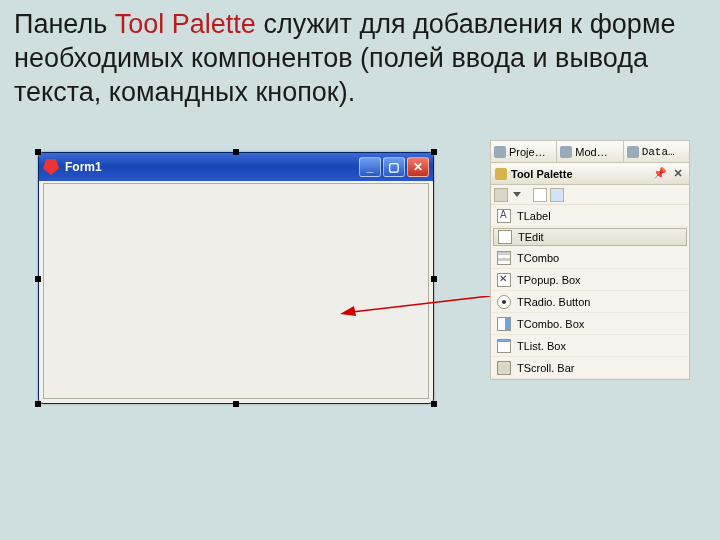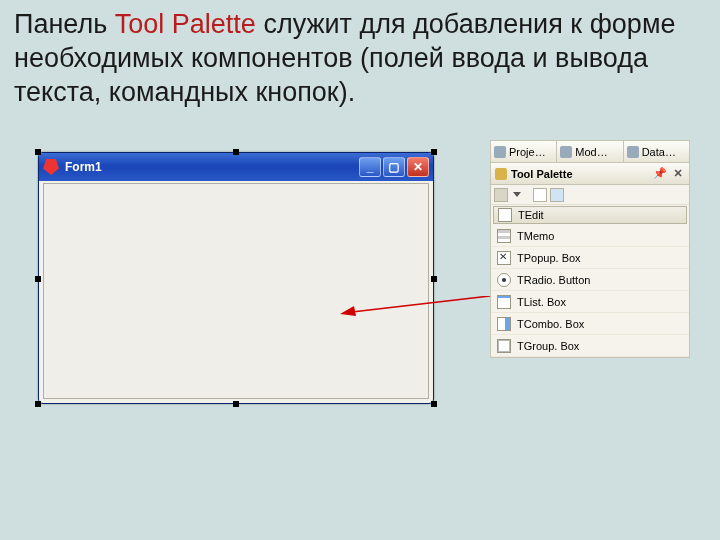--- a/index.html
+++ b/index.html
@@ -80,21 +80,21 @@
     border: 1px solid #c8c4b4;
     font-size: 11px;
   }
   .tabs { display: flex; height: 22px; border-bottom: 1px solid #c8c4b4; }
   .tab {
     flex: 1; display: flex; align-items: center; gap: 3px;
     padding: 0 3px; border-right: 1px solid #c8c4b4;
     background: linear-gradient(#fdfdf9,#e9e6d8);
     overflow: hidden; white-space: nowrap;
   }
-  .tab:last-child { border-right: none; }
+  .tab:last-child { border-right: none; font-family: Liberation Mono, monospace; }
   .ticon { width: 12px; height: 12px; display: inline-block; background:#9ab; border-radius:2px; }
 
   .palette-header {
     display: flex; align-items: center; height: 22px;
     background: linear-gradient(#fcfbf6,#e5e1d2);
     border-bottom: 1px solid #c8c4b4;
     padding: 0 4px; gap: 4px; font-weight: bold;
   }
   .palette-header .grow { flex:1; }
   .palette-header .pin, .palette-header .x {
@@ -203,42 +203,46 @@
 
   <div class="tool-row">
     <span class="mini"></span>
       <span class="drop"></span>
     <span style="flex:0 0 6px"></span>
     <span class="mini" style="background:#fff"></span>
     <span class="mini" style="background:#d0e4f6"></span>
   </div>
 
   <div class="item-list" id="item-list">
+      <div class="item">
+        <span class="icn label"></span>
+        <span>TLabel</span>
+      </div>
       <div class="item selected">
         <span class="icn edit"></span>
         <span>TEdit</span>
       </div>
       <div class="item">
         <span class="icn memo"></span>
-        <span>TMemo</span>
+        <span>TCombo</span>
       </div>
       <div class="item">
         <span class="icn check"></span>
         <span>TPopup. Box</span>
       </div>
       <div class="item">
         <span class="icn radio"></span>
         <span>TRadio. Button</span>
       </div>
       <div class="item">
+        <span class="icn combo"></span>
+        <span>TCombo. Box</span>
+      </div>
+      <div class="item">
         <span class="icn list"></span>
         <span>TList. Box</span>
       </div>
       <div class="item">
-        <span class="icn combo"></span>
-        <span>TCombo. Box</span>
-      </div>
-      <div class="item">
-        <span class="icn group"></span>
-        <span>TGroup. Box</span>
+        <span class="icn scroll"></span>
+        <span>TScroll. Bar</span>
       </div>
     </div>
 </div>
 
 </body></html>

